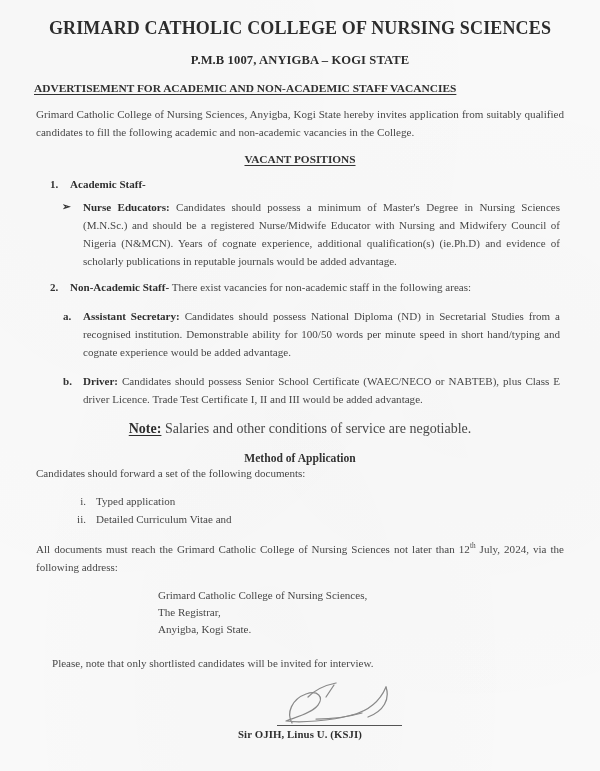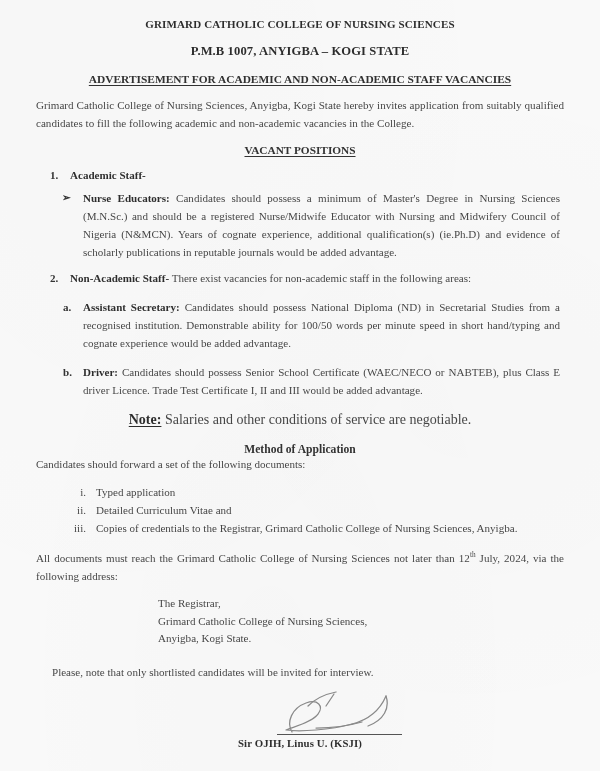--- a/index.html
+++ b/index.html
@@ -29,35 +29,35 @@
       #ffffff;
   }
   
   .scanlike {
     filter: blur(0.32px) contrast(0.88) brightness(1.04);
     -webkit-font-smoothing: antialiased;
   }
   .title-1 {
     text-align: center;
     font-weight: bold;
-    font-size: 11px;
+    font-size: 18px;
     letter-spacing: 0.15px;
     color: #1f1f1f;
     margin: 0 0 14px 0;
   }
   .title-2 {
     text-align: center;
     font-weight: bold;
     font-size: 12.6px;
     letter-spacing: 0.1px;
     color: #1f1f1f;
     margin: 0 0 14px 0;
   }
   .title-3 {
-    text-align: center;
+    text-align: left;
     font-weight: bold;
     font-size: 11.4px;
     text-decoration: underline;
     text-underline-offset: 2px;
     color: #242424;
     margin: 0 0 12px 0;
   }
   .intro {
     font-size: 11.1px;
     line-height: 1.62;
@@ -259,33 +259,29 @@
 
   <ul class="roman-list">
     <li>
       <span class="marker">i.</span>
       <span>Typed application</span>
     </li>
     <li>
       <span class="marker">ii.</span>
       <span>Detailed Curriculum Vitae and</span>
     </li>
-    <li>
-      <span class="marker">iii.</span>
-      <span>Copies of credentials to the Registrar, Grimard Catholic College of Nursing Sciences, Anyigba.</span>
-    </li>
   </ul>
 
   <div class="body-line">
     <span>All documents must reach the Grimard Catholic College of Nursing Sciences not later than 12</span><sup>th</sup><span> July, 2024, via the following address:</span>
   </div>
 
   <div class="addr-block">
+    <div>Grimard Catholic College of Nursing Sciences,</div>
     <div>The Registrar,</div>
-    <div>Grimard Catholic College of Nursing Sciences,</div>
     <div>Anyigba, Kogi State.</div>
   </div>
 
   <div class="closing">Please, note that only shortlisted candidates will be invited for interview.</div>
 
   <div class="sign-area">
     <svg class="sig-svg" width="170" height="60" viewBox="0 0 170 60">
       <g fill="none" stroke="#3b3b3b" stroke-width="1.25" stroke-linecap="round" stroke-linejoin="round">
         <path d="M36 46 C30 36, 36 22, 50 17 C62 13, 68 20, 62 28 C56 36, 40 40, 30 44 C44 46, 74 44, 96 38"></path>
         <path d="M52 20 C60 12, 70 8, 80 6"></path>

